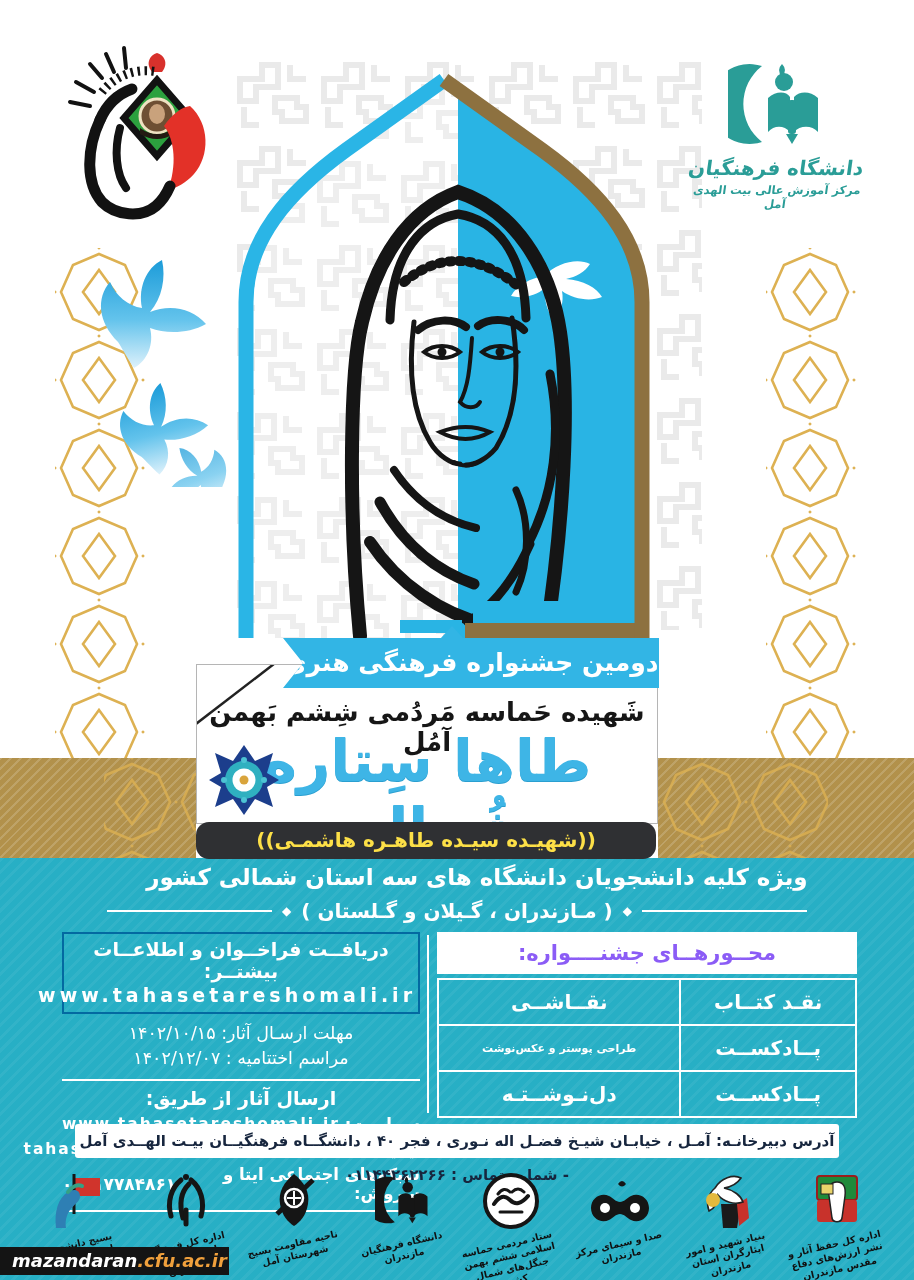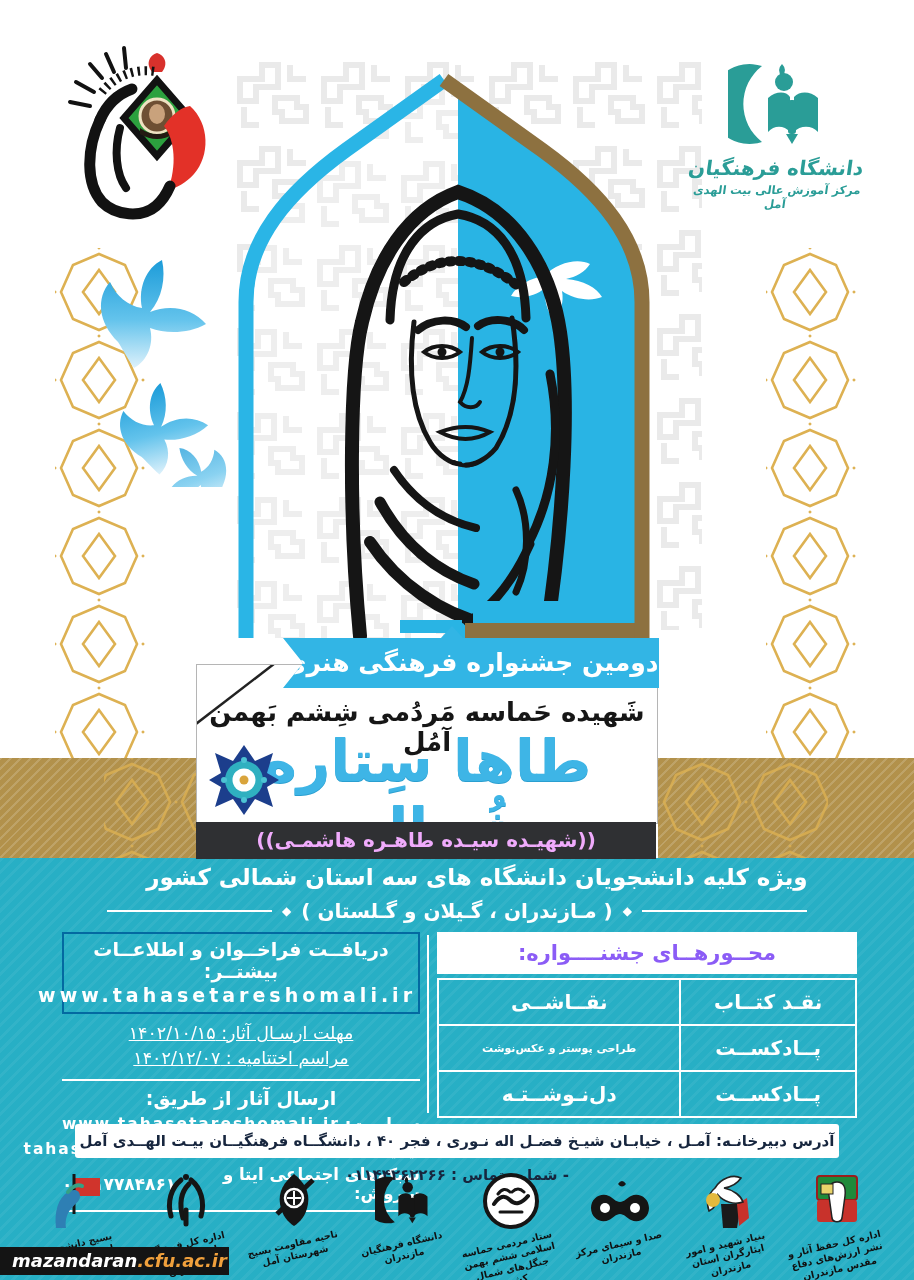--- a/index.html
+++ b/index.html
@@ -37,39 +37,39 @@
 
   
   .title-box{left:196px;top:664px;width:460px;height:158px;background:#fff;
              border:1px solid #b5b5b5;z-index:4;}
   .title-box .diag{position:absolute;left:0;top:0;}
   .subtitle{position:absolute;top:32px;width:100%;text-align:center;font-size:26px;
             font-weight:bold;color:#161616;direction:rtl;}
   .main-title{position:absolute;top:62px;width:100%;text-align:center;font-size:58px;
               font-weight:bold;color:#3eb5e6;direction:rtl;text-shadow:0 1px 0 #2a9fd0;}
   .ornament{position:absolute;left:10px;top:78px;}
-  .martyr-bar{left:196px;top:822px;width:460px;height:37px;background:#2f3033;color:#f0abfc;
-              font-size:20px;font-weight:bold;text-align:center;line-height:37px;direction:rtl;z-index:4;}
+  .martyr-bar{left:196px;top:822px;width:460px;height:37px;background:#2f3033;color:#fde047;
+              font-size:20px;font-weight:bold;text-align:center;line-height:37px;direction:rtl;z-index:4;border-radius:13px;}
 
   
   .teal{left:0;top:858px;width:914px;height:422px;background:#27afc5;
         background-image:repeating-linear-gradient(135deg,rgba(255,255,255,.05) 0 3px,transparent 3px 9px);}
   .band1{left:0;top:864px;width:914px;text-align:center;color:#fff;font-weight:bold;
          font-size:23px;direction:rtl;margin-left:20px;}
   .band2{left:0;top:899px;width:914px;display:flex;align-items:center;justify-content:center;
          gap:10px;color:#fff;direction:rtl;}
   .band2 .txt{font-weight:bold;font-size:20px;}
   .band2 .dia{font-size:12px;}
   .band2 .ln{height:2px;background:#fff;width:165px;}
 
   .info{left:62px;top:932px;width:358px;direction:rtl;color:#fff;}
   .info .box1{border:2px solid #0369a1;text-align:center;padding:4px 2px 6px;}
   .info .box1 .b1{font-weight:bold;font-size:19px;}
   .info .box1 .b2{font-weight:bold;font-size:19px;letter-spacing:4px;margin-top:2px;}
-  .info .dates{text-align:center;font-size:17.5px;margin-top:7px;line-height:1.45;text-decoration:underline;}
+  .info .dates{text-align:center;font-size:17.5px;margin-top:7px;line-height:1.45;}
   .info hr{border:none;border-top:2px solid #fff;margin:7px 0 6px;}
   .info .submit{text-align:center;font-weight:bold;font-size:19px;}
   .info .row{display:flex;justify-content:space-between;align-items:center;margin-top:6px;}
   .info .row .lab{font-weight:bold;font-size:16.5px;}
   .info .row .val{font-weight:bold;font-size:15.5px;letter-spacing:2px;direction:ltr;}
   .info .row .valfa{font-weight:bold;font-size:17px;letter-spacing:2px;}
 
   .vdiv{left:427px;top:935px;width:2px;height:178px;background:#fff;}
 
   .topics-head{left:437px;top:932px;width:420px;height:42px;background:#fff;color:#8b5cf6;

